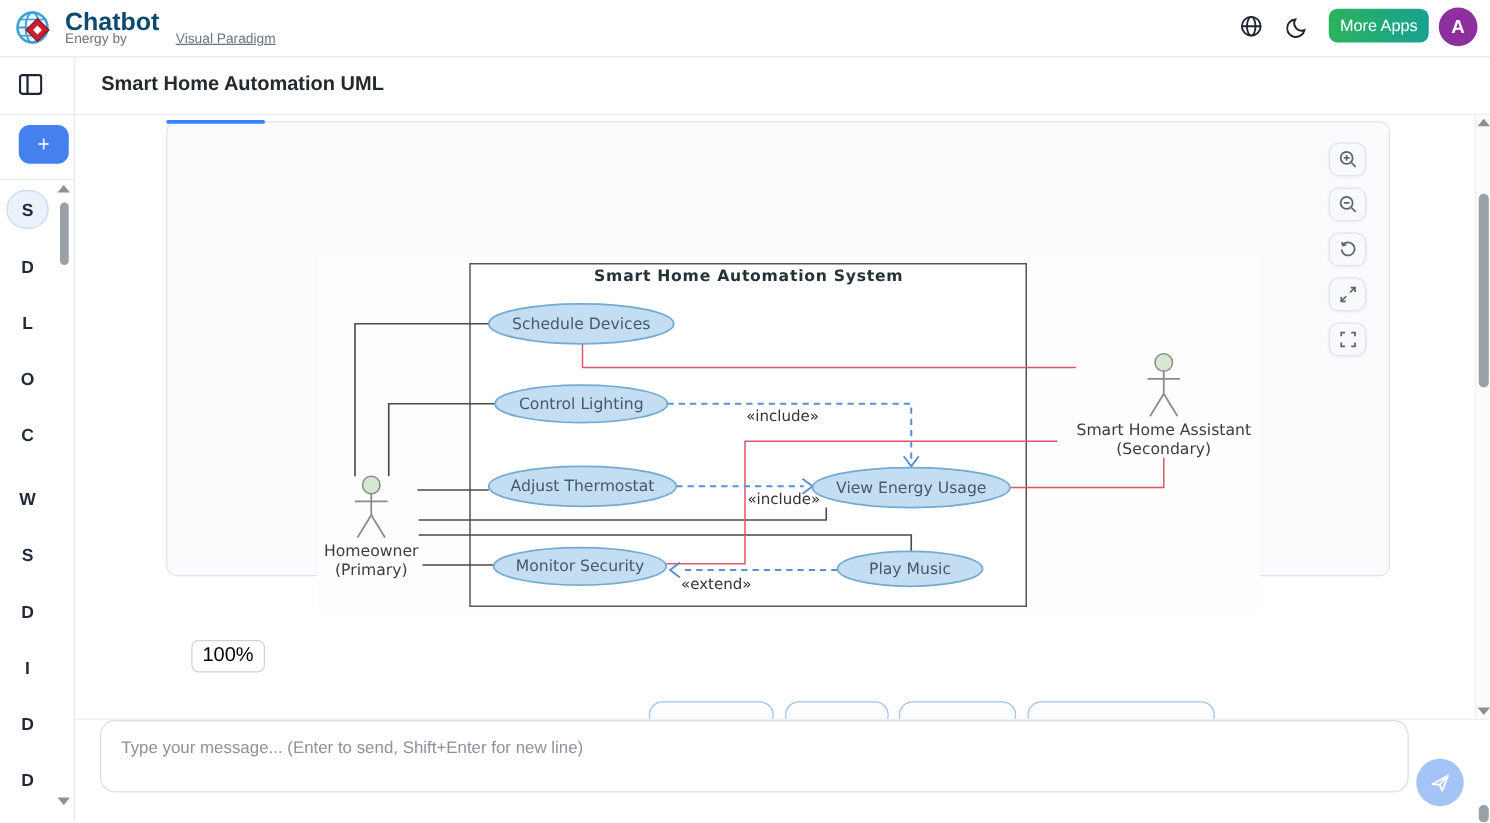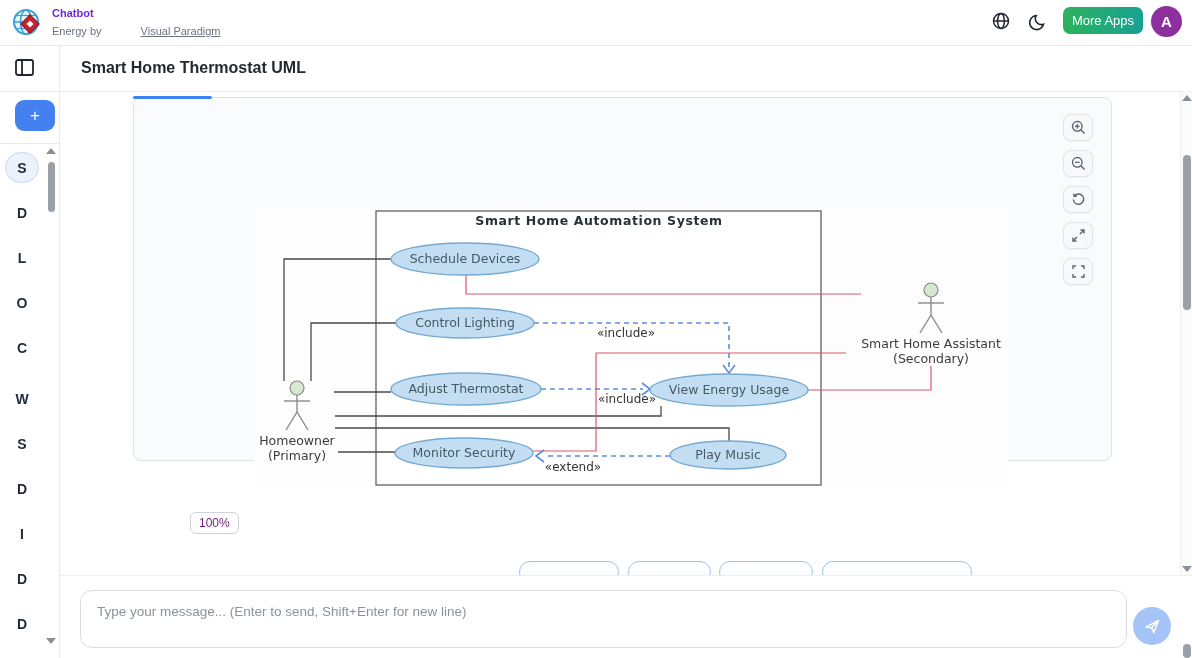--- a/index.html
+++ b/index.html
@@ -4,21 +4,21 @@
 <style>
   * { margin:0; padding:0; box-sizing:border-box; }
   html,body { width:1192px; height:658px; overflow:hidden; }
   body { font-family:"Liberation Sans", sans-serif; background:#fff; }
   #app { position:relative; width:1192px; height:658px; background:#fff; }
 
   
   .header { position:absolute; top:0; left:0; width:1192px; height:46px; background:#fff;
             border-bottom:1px solid #e4e7eb; z-index:30; }
   .logo { position:absolute; left:11px; top:7px; width:32px; height:32px; }
-  .app-title { position:absolute; left:52px; top:7px; font-size:11px; font-weight:bold; color:#6d28d9; }
+  .app-title { position:absolute; left:52px; top:7px; font-size:20px; font-weight:bold; color:#0c4a6e; }
   .powered { position:absolute; left:52px; top:25px; font-size:11px; color:#6b7280; }
   .powered a { color:#6b7280; text-decoration:underline;margin-left:36px; }
   .hdr-icon { position:absolute; top:12px; width:18px; height:18px; color:#1f2430; }
   .globe { left:992px; }
   .moon { left:1029px; top:13px; }
   .more-apps { position:absolute; left:1063px; top:7px; width:80px; height:27px; border:none;
                border-radius:7px; background:linear-gradient(90deg,#2cb25d,#18a193);
                color:#fff; font-size:13px; font-weight:normal; font-family:inherit; cursor:pointer; }
   .avatar { position:absolute; left:1151px; top:6px; width:31px; height:31px; border-radius:50%;
             background:#8e2f9e; color:#fff; font-size:15px; font-weight:bold;
@@ -49,21 +49,21 @@
   .title-bar { position:absolute; left:60px; top:46px; width:1132px; height:46px; background:#fff;
                border-bottom:1px solid #eceef1; z-index:10; }
   .chat-title { position:absolute; left:21px; top:13px; font-size:16px; font-weight:bold; color:#23292f; }
 
   .messages { position:absolute; left:60px; top:92px; width:1132px; height:486px; background:#fff; }
 
   .card { position:absolute; left:73px; top:5px; width:979px; height:364px; background:#fafbfc;
           border:1px solid #dfe3e8; border-radius:8px; }
   .tab-indicator { position:absolute; left:-1px; top:-2px; width:79px; height:3px; background:#3b82f6; border-radius:2px; }
   .zoom-badge { position:absolute; left:19px; top:414px; padding:3px 8px; background:#fff;
-                border:1px solid #ced3da; border-radius:6px; font-size:12px; color:#701a75;margin-left:37px; }
+                border:1px solid #ced3da; border-radius:6px; font-size:16px; color:#000000; }
 
   .diagram { position:absolute; left:120px; top:106px; width:754px; height:285px; background:#fdfdfe; }
 
   
   .ctrl-stack { position:absolute; left:1003px; top:22px; width:30px; display:flex; flex-direction:column; gap:9px; z-index:5; }
   .ctrl-btn { width:30px; height:27px; background:#f8f9fa; border:1px solid #e0e4e8; border-radius:8px;
               display:flex; align-items:center; justify-content:center; color:#5b6572; cursor:pointer;
               box-shadow:0 1px 2px rgba(0,0,0,0.04); }
 
   
@@ -76,21 +76,21 @@
   .chip { position:absolute; top:561px; height:22px; background:#fbfdff; border:1px solid #9ec3f0;
           border-radius:13px; z-index:1; cursor:pointer; }
   .chip1 { left:519px; width:100px; }
   .chip2 { left:628px; width:83px; }
   .chip3 { left:719px; width:94px; }
   .chip4 { left:822px; width:150px; }
 
   
   .composer { position:absolute; left:0; top:575px; width:1192px; height:83px; background:#fff;
               border-top:1px solid #edeff2; z-index:10; }
-  .msg-input { position:absolute; left:80px; top:14px; width:1047px; height:58px; resize:none;
+  .msg-input { position:absolute; left:80px; top:0; width:1047px; height:58px; resize:none;
                border:1px solid #d9dde3; border-radius:12px; padding:13px 16px; font-size:13.5px;
                font-family:inherit; color:#30363d; outline:none; background:#fff; }
   .msg-input::placeholder { color:#8b929c; }
   .send-btn { position:absolute; left:1133px; top:31px; width:38px; height:38px; border:none; border-radius:50%;
               background:#a4c3f7; display:flex; align-items:center; justify-content:center; cursor:pointer; }
   .corner-thumb { position:absolute; left:1183px; top:68px; width:8px; height:14px; background:#9aa0a8; border-radius:4px; }
 
   svg text { font-family:"DejaVu Sans", sans-serif; }
 </style>
 </head>
@@ -144,21 +144,21 @@
       <div class="sb-item">D</div>
     </div>
     <div class="sb-scroll">
       <div class="tri-up"></div>
       <div class="sb-thumb"></div>
       <div class="tri-down"></div>
     </div>
   </div>
 
   <div class="title-bar">
-    <div class="chat-title">Smart Home Thermostat UML</div>
+    <div class="chat-title">Smart Home Automation UML</div>
   </div>
 
   <div class="messages">
 
     <div class="card">
       <div class="tab-indicator"></div>
 
       <svg class="diagram" viewBox="0 0 754 285">
 
         <rect x="122" y="7" width="445" height="274" fill="#ffffff" stroke="#555" stroke-width="1.2"></rect>

